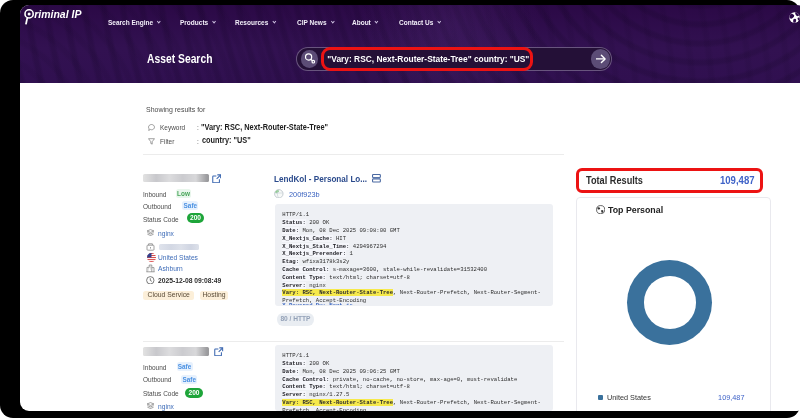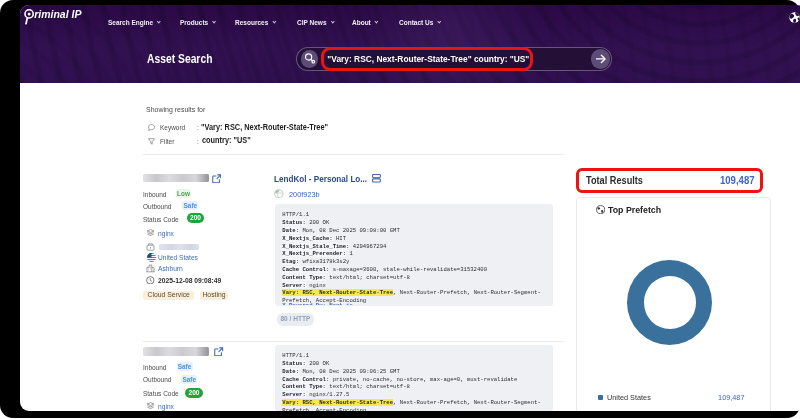--- a/index.html
+++ b/index.html
@@ -229,21 +229,21 @@
 
     <div class="redbox2"></div>
     <div class="totres">Total Results</div>
     <div class="totnum">109,487</div>
     <div class="card">
       <svg style="position:absolute; left:19.5px; top:7.5px;" width="9.3" height="9.3" viewBox="0 0 10 10">
         <circle cx="5" cy="5" r="4.4" fill="none" stroke="#333" stroke-width="0.8"></circle>
         <path d="M1.4 2.8 Q3 2 4.2 2.9 Q5 3.8 3.9 4.6 Q2.6 5.3 1.9 4.5 Z" fill="#333"></path>
         <path d="M5.8 5.4 Q7 5 7.8 5.9 Q8.3 6.8 7.5 8.1 Q6.4 8.9 5.9 7.9 Q5.3 6.6 5.8 5.4 Z" fill="#333"></path>
       </svg>
-      <div class="cardhead">Top Prefetch</div>
+      <div class="cardhead">Top Personal</div>
       <div style="position:absolute; left:50.8px; top:62.3px; width:85.2px; height:85.2px; border-radius:50%; background:#3a719c;">
         <div style="position:absolute; left:16.3px; top:16.3px; width:52.6px; height:52.6px; border-radius:50%; background:#fff;"></div>
       </div>
       <div class="legend">
         <span style="display:inline-block; width:5.5px; height:5.5px; background:#3a719c; border-radius:1px; margin-right:4px; position:relative; top:0.5px;"></span>United States
         <span style="float:right; color:#3f63c8;">109,487</span>
       </div>
     </div>
   </div>
 </div>

